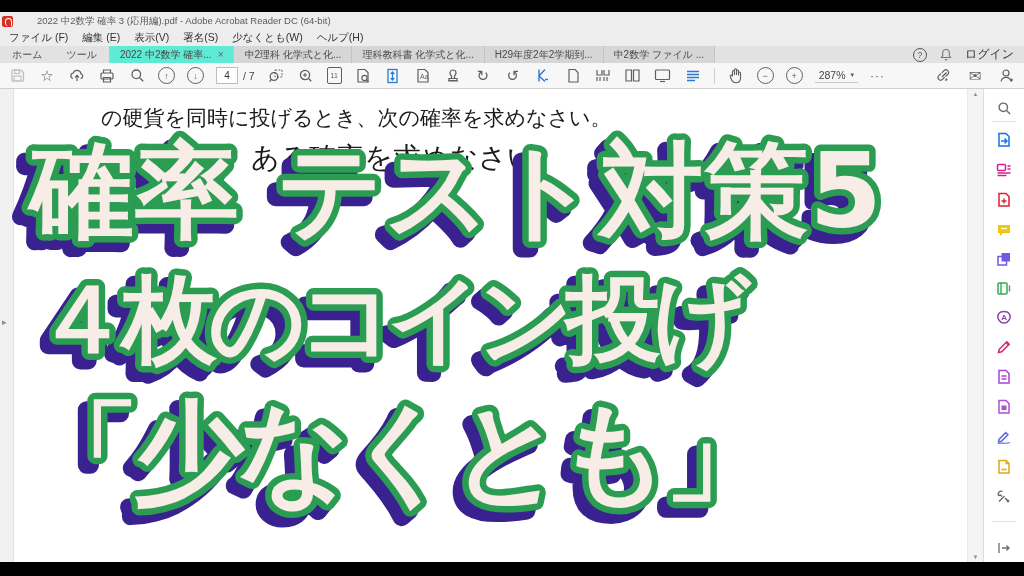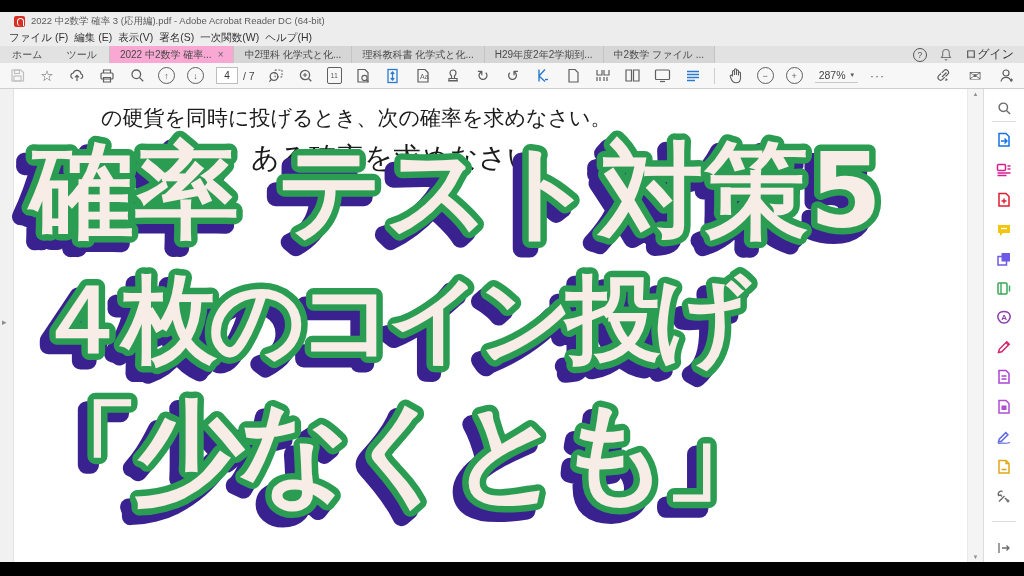--- a/index.html
+++ b/index.html
@@ -3,35 +3,35 @@
 <meta charset="utf-8">
 <style>
   html,body{margin:0;padding:0;}
   body{
     width:1024px;height:576px;position:relative;overflow:hidden;
     background:#000;font-family:"Liberation Sans","DejaVu Sans",sans-serif;
     -webkit-font-smoothing:antialiased;
   }
   
   .titlebar{position:absolute;top:12px;left:0;right:0;height:18px;background:#ededed;
-    display:flex;align-items:center;padding-left:14px;gap:6px;}
+    display:flex;align-items:center;padding-left:2px;gap:24px;}
   .acro-icon{width:11px;height:11px;border-radius:2px;background:#d93025;position:relative;flex:none;}
   .acro-icon::after{content:"";position:absolute;left:3px;top:2px;width:5px;height:7px;
     border:1.5px solid #fff;border-radius:4px 4px 0 4px;border-bottom:none;}
   .title-text{font-size:9.5px;color:#5a5a5a;white-space:nowrap;}
   .menubar{position:absolute;top:30px;left:0;right:0;height:16px;background:#ededed;
-    display:flex;align-items:center;gap:6px;padding-left:9px;font-size:10.5px;color:#333;}
+    display:flex;align-items:center;gap:14px;padding-left:9px;font-size:10.5px;color:#333;}
   .menubar span{cursor:default;}
   
   .tabbar{position:absolute;top:46px;left:0;right:0;height:17px;background:#e2e2e2;
     display:flex;align-items:stretch;font-size:10px;color:#4a4a4a;}
   .tab-plain{display:flex;align-items:center;padding:0 12px;}
   .doc-tab{display:flex;align-items:center;gap:6px;padding:0 10px;background:#d6d6d6;
     border-right:1px solid #c3c3c3;max-width:128px;white-space:nowrap;overflow:hidden;}
-  .doc-tab.active{background:#f9a8d4;border-left:1px solid #c3c3c3;}
+  .doc-tab.active{background:#5eead4;border-left:1px solid #c3c3c3;}
   .doc-tab .x{color:#666;font-size:10px;}
   .tab-right{margin-left:auto;display:flex;align-items:center;gap:13px;padding-right:10px;}
   .help-ring{width:12px;height:12px;border:1px solid #555;border-radius:50%;font-size:8.5px;
     display:flex;align-items:center;justify-content:center;color:#555;}
   .login{font-size:12px;color:#333;}
   
   .toolbar{position:absolute;top:63px;left:0;right:0;height:25px;background:#f7f7f7;
     border-bottom:1px solid #cfcfcf;display:flex;align-items:center;padding:0 8px;gap:12px;}
   .tico{width:18px;height:18px;display:flex;align-items:center;justify-content:center;
     color:#5f5f5f;font-size:13px;flex:none;}
@@ -85,21 +85,21 @@
 <div class="titlebar">
   <div class="acro-icon"></div>
   <div class="title-text">2022  中2数学  確率 3   (応用編).pdf - Adobe Acrobat Reader DC (64-bit)</div>
 </div>
 
 <div class="menubar">
   <span>ファイル (F)</span>
   <span>編集 (E)</span>
   <span>表示(V)</span>
   <span>署名(S)</span>
-  <span>一次関数(W)</span>
+  <span>少なくとも(W)</span>
   <span>ヘルプ(H)</span>
 </div>
 
 <div class="tabbar">
   <div class="tab-plain">ホーム</div>
   <div class="tab-plain">ツール</div>
   <div class="doc-tab active">
     <span>2022 中2数学 確率...</span>
     <span class="x">×</span>
   </div>

